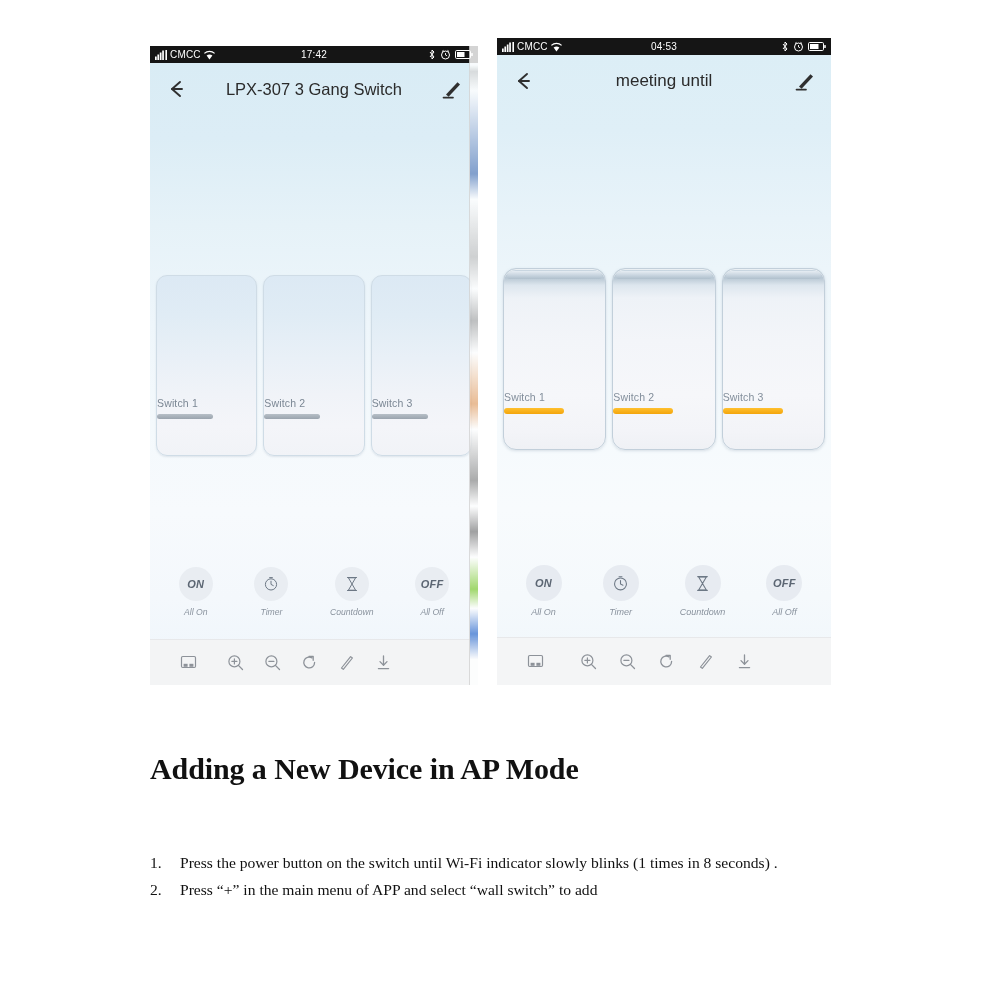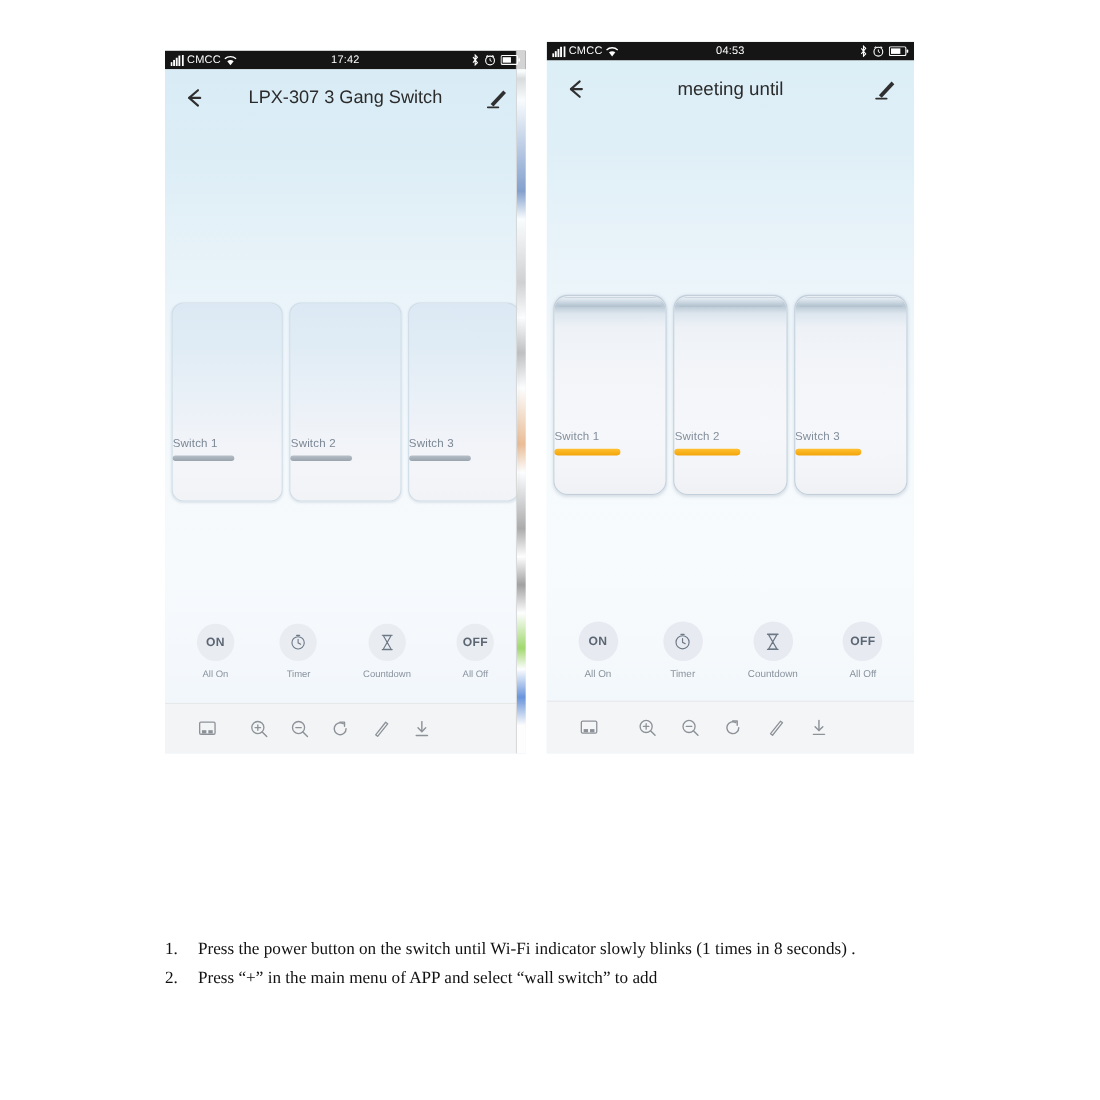--- a/index.html
+++ b/index.html
@@ -127,20 +127,21 @@
   .card-bar { width: 56px; height: 5px; border-radius: 3px; }
   #phone-a .card-bar { background: linear-gradient(to bottom,#b7bfc7,#9aa4ae); margin-bottom: 36px; }
   #phone-b .card-bar { width: 60px; height: 6px;
     background: linear-gradient(to bottom,#ffc02e,#f3a50c); margin-bottom: 35px; }
 
   
   .actions {
     position: absolute; left: 0; right: 0;
     display: flex; align-items: flex-start; justify-content: space-around;
     padding: 12px 8px 0 8px;
+    font-style: italic;
   }
   #phone-a .actions { bottom: 64px; height: 66px; }
   #phone-b .actions { bottom: 62px; height: 70px; }
 
   .action { display: flex; flex-direction: column; align-items: center; cursor: pointer; }
   .action-circle {
     width: 34px; height: 34px; border-radius: 50%;
     background: #e9edf2;
     display: flex; align-items: center; justify-content: center;
     color: #6d7885;
@@ -503,20 +504,21 @@
                 <path d="M3.4 14.6 L13.6 14.6" stroke="#8d9299" stroke-width="1.3" stroke-linecap="round"></path>
               </svg>
             </span>
           </div>
         </div>
 
       </div>
     </div>
   </div>
 
+  <h1 class="doc-title">Adding a New Device in AP Mode</h1>
 
   <div class="doc-list">
     <div class="li li1">
       <span class="li-num">1.</span>
       <span class="li-txt">Press the power button on the switch until Wi-Fi indicator slowly blinks (1 times in 8 seconds) .</span>
     </div>
     <div class="li li2">
       <span class="li-num">2.</span>
       <span class="li-txt">Press “+” in the main menu of APP and select “wall switch” to add</span>
     </div>

